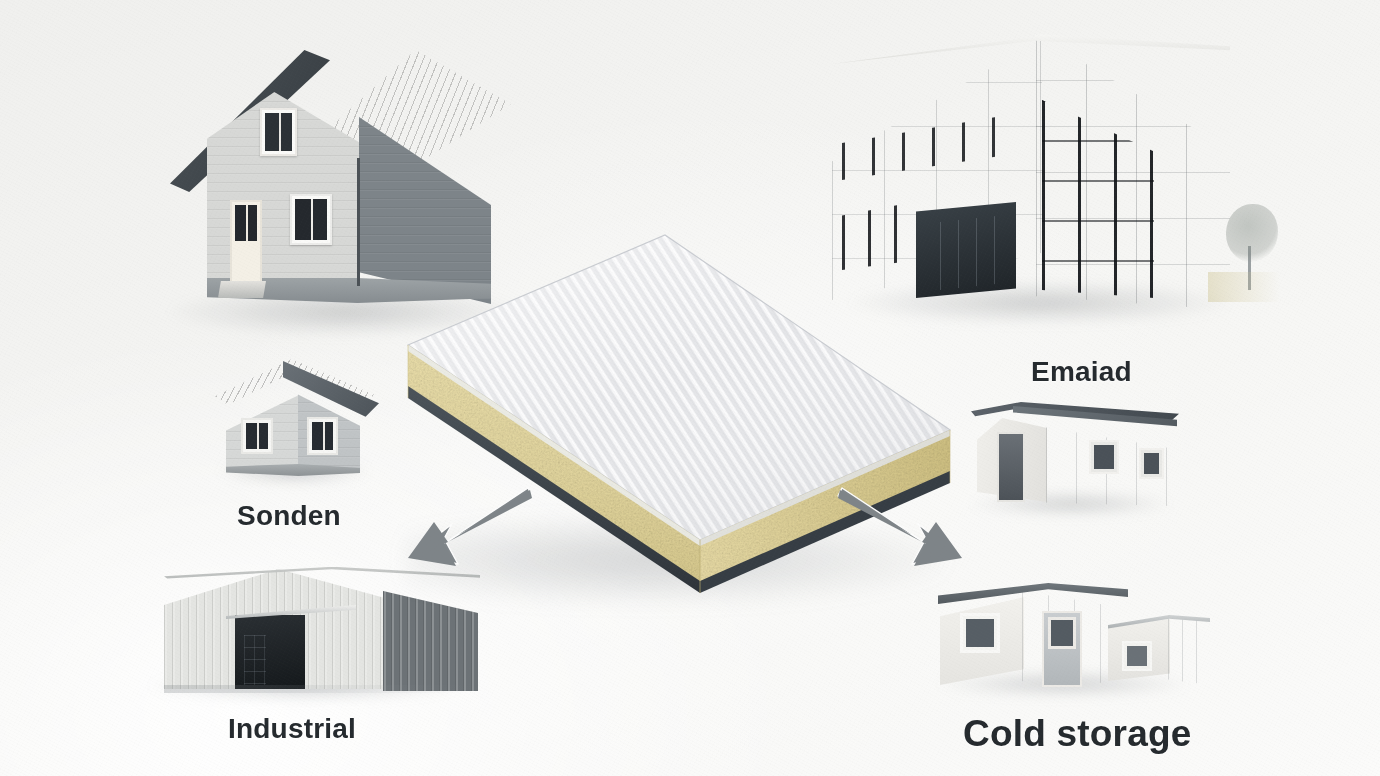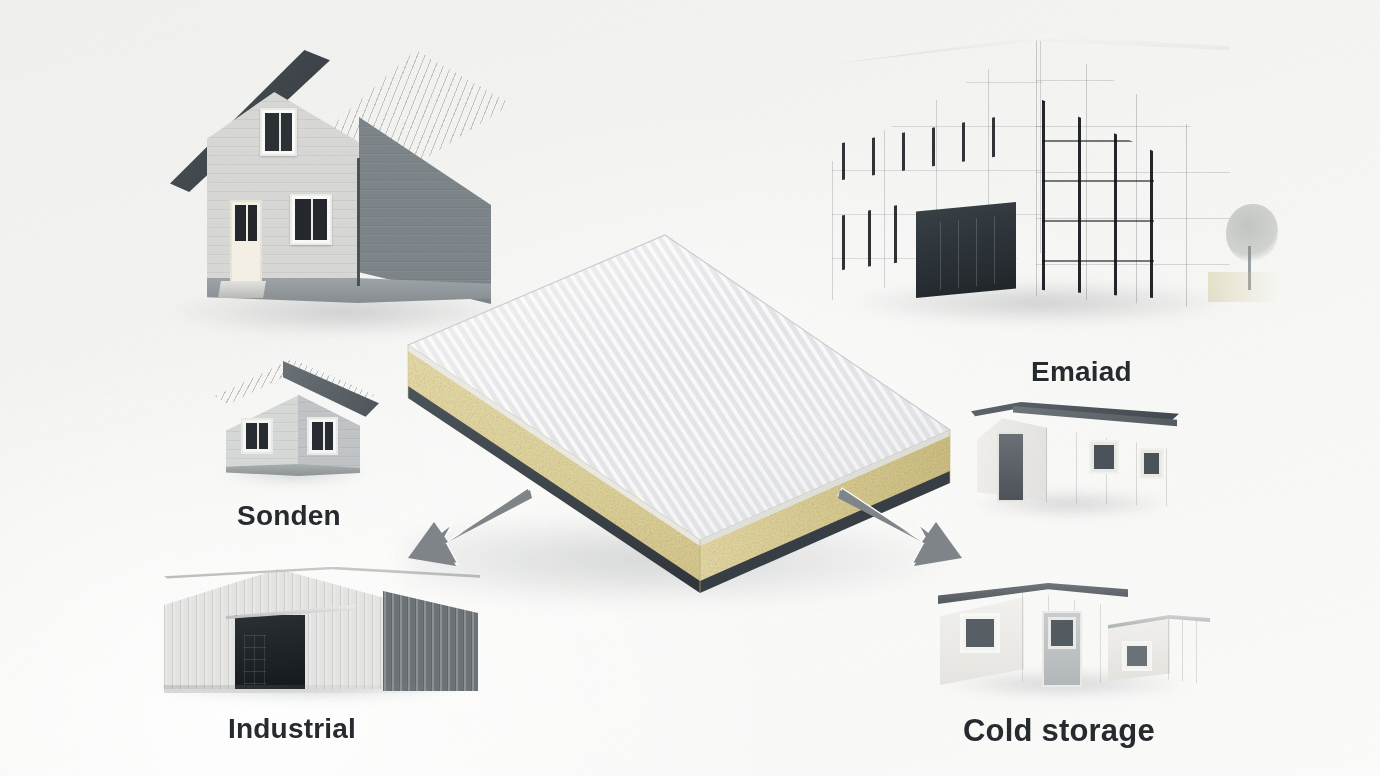--- a/index.html
+++ b/index.html
@@ -358,16 +358,16 @@
   </svg>
 
   <svg style="position:absolute;left:838px;top:484px;width:130px;height:86px;overflow:visible;">
     <polygon points="4,4 92,62 80,40 118,70 74,80 86,58 0,12" fill="#80868a" stroke="#fdfdfd" stroke-width="1.4" stroke-linejoin="round"></polygon>
     <polygon points="2,6 84,58 98,38 124,74 76,82 88,60 0,14" fill="#7e8488"></polygon>
   </svg>
 
   <div class="lbl" style="left:237px;top:500px;font-size:28px;">Sonden</div>
   <div class="lbl" style="left:1031px;top:356px;font-size:28px;">Emaiad</div>
   <div class="lbl" style="left:228px;top:713px;font-size:28px;">Industrial</div>
-  <div class="lbl" style="left:963px;top:713px;font-size:31px;">Cold storage</div>
+  <div class="lbl" style="left:963px;top:713px;font-size:37px;">Cold storage</div>
 
   <div id="grain"></div>
 </div>
 
 </body></html>

